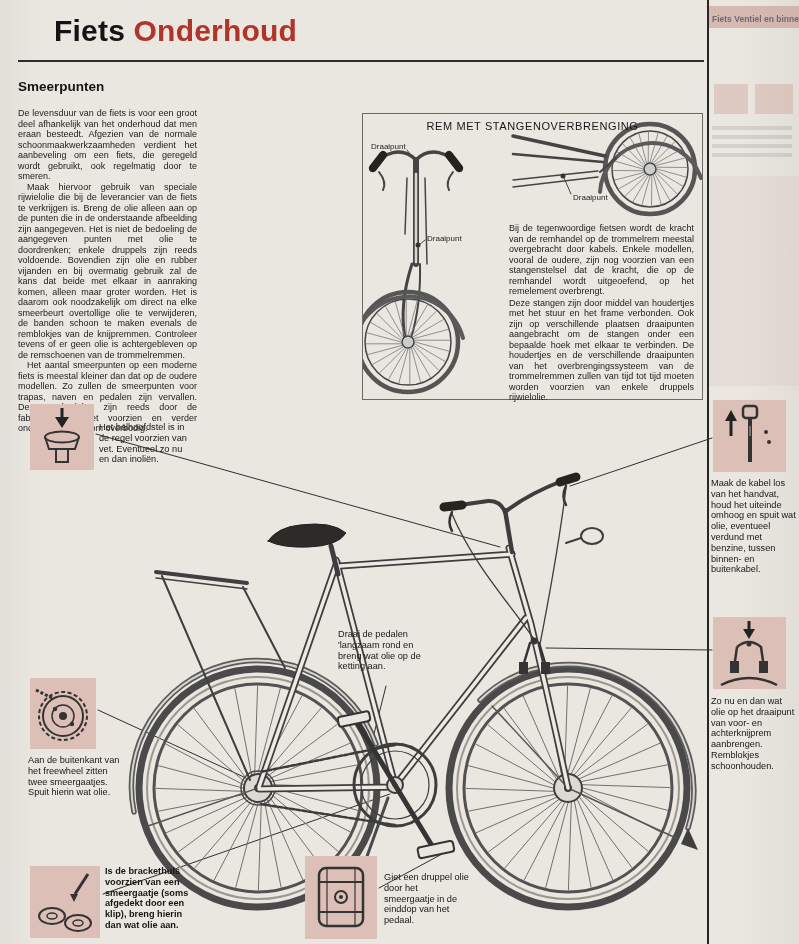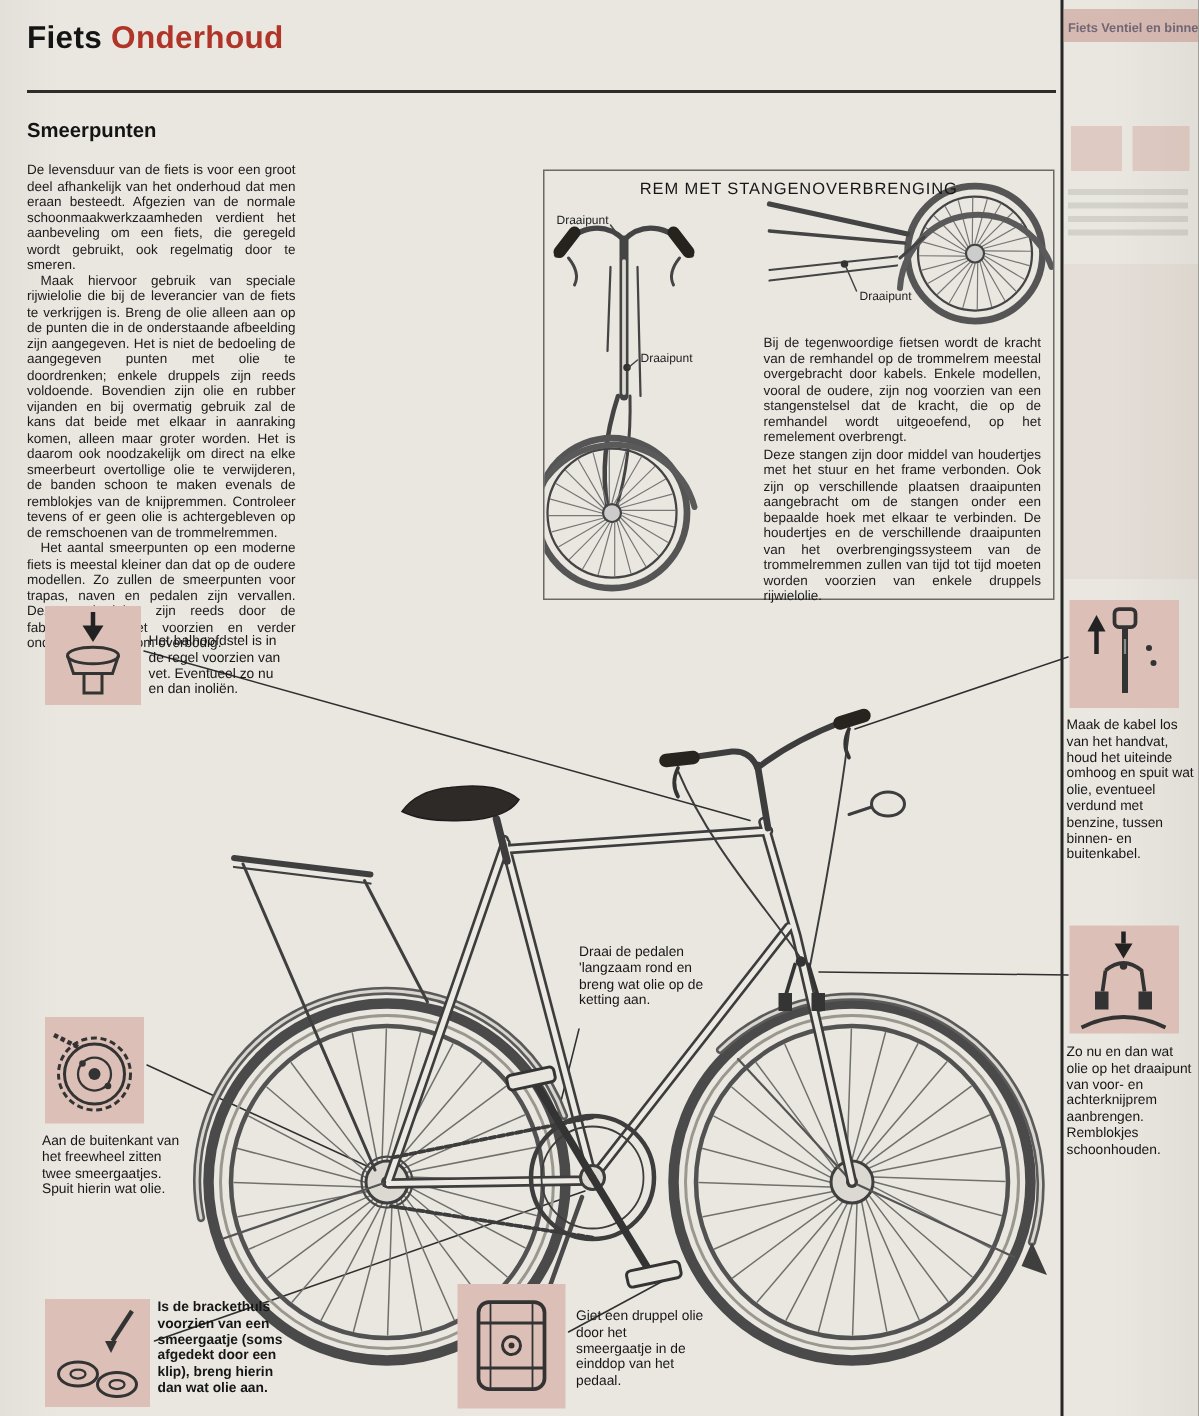--- a/index.html
+++ b/index.html
@@ -4,21 +4,21 @@
 <style>
   * { margin:0; padding:0; box-sizing:border-box; }
   html,body { background:#8a8a86; }
   .page {
     position:relative; width:799px; height:944px; overflow:hidden;
     background:linear-gradient(90deg,#e3e0d9 0%,#eae7e1 5%,#eae7e1 93%,#e1ded7 100%);
     font-family:"Liberation Sans", sans-serif; color:#1b1b1b;
     margin:0 auto;
   }
   .abs { position:absolute; }
-  .page-header { font-size:21px; font-weight:bold; letter-spacing:.2px; }
+  .page-header { font-size:30px; font-weight:bold; letter-spacing:.2px;margin-left:36px; }
   .t-black { color:#141414; }
   .t-red { color:#b13428; }
   .rule { height:2px; background:#2e2d2b; }
   .section-heading { font-size:13.5px; font-weight:bold; color:#141414; }
   .body-text { font-size:9px; line-height:10.5px; text-align:justify; hyphens:auto; }
   .body-text p.indent { text-indent:9px; }
   .diagram-box { border:1px solid #6b6964; }
   .box-title { position:absolute; left:0; top:6px; width:100%; text-align:center;
                font-size:11px; font-weight:normal; letter-spacing:.6px; color:#161616; }
   .diagram-label { position:absolute; font-size:8px; color:#222; white-space:nowrap; }
@@ -365,21 +365,21 @@
       <circle cx="33" cy="38" r="24" fill="none" stroke="#333" stroke-width="2" stroke-dasharray="4 2.5"></circle>
       <circle cx="33" cy="38" r="20" fill="none" stroke="#333" stroke-width="2"></circle>
       <circle cx="33" cy="38" r="11" fill="none" stroke="#333" stroke-width="1.5"></circle>
       <circle cx="33" cy="38" r="4" fill="#333"></circle>
       <circle cx="25" cy="31" r="2.2" fill="#333"></circle>
       <circle cx="42" cy="46" r="2.2" fill="#333"></circle>
     </svg>
   </div>
   <div class="abs callout-text" style="left:28px; top:755px; width:95px;">Aan de buitenkant van het freewheel zitten twee smeergaatjes. Spuit hierin wat olie.</div>
 
-  <div class="abs callout-text" style="left:338px; top:629px; width:95px;margin-left:48px;">Draai de pedalen 'langzaam rond en breng wat olie op de ketting aan.</div>
+  <div class="abs callout-text" style="left:338px; top:629px; width:95px;">Draai de pedalen 'langzaam rond en breng wat olie op de ketting aan.</div>
 
   <div class="abs callout-box" style="left:30px; top:866px; width:70px; height:72px;">
     <svg width="70" height="72" viewBox="0 0 70 72">
       <line x1="58" y1="8" x2="45" y2="28" stroke="#333" stroke-width="3"></line>
       <path d="M44 36 L40 28 L48 28 Z" fill="#333"></path>
       <ellipse cx="22" cy="50" rx="13" ry="8" fill="none" stroke="#333" stroke-width="2"></ellipse>
       <ellipse cx="22" cy="50" rx="5" ry="3" fill="none" stroke="#333" stroke-width="1.5"></ellipse>
       <ellipse cx="48" cy="57" rx="13" ry="8" fill="none" stroke="#333" stroke-width="2"></ellipse>
       <ellipse cx="48" cy="57" rx="5" ry="3" fill="none" stroke="#333" stroke-width="1.5"></ellipse>
     </svg>

